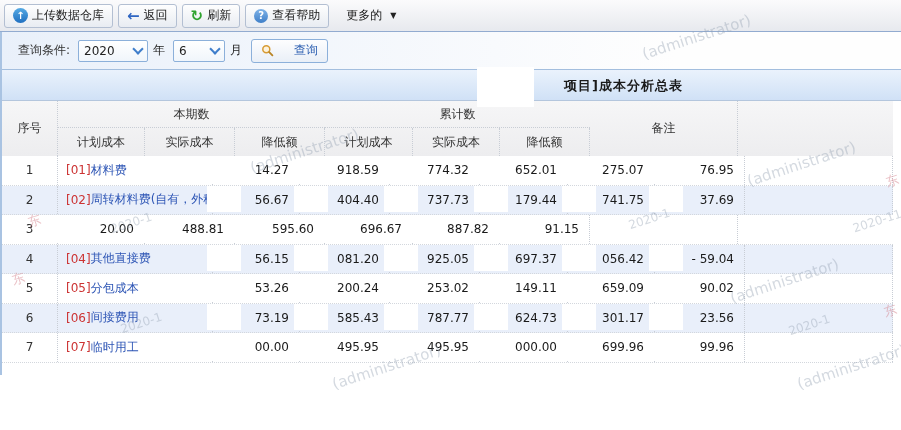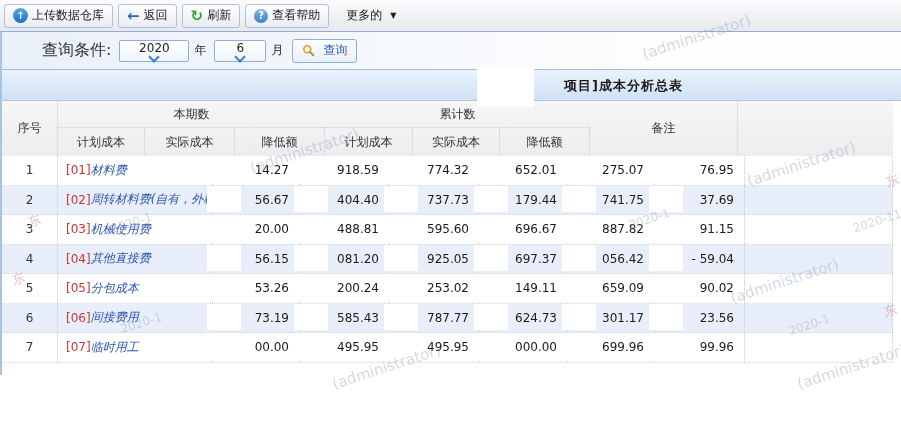--- a/index.html
+++ b/index.html
@@ -18,30 +18,30 @@
     color:#fff;font-size:10px;font-weight:bold;line-height:15px;}
   .ic-back{color:#2f66c2;font-size:15px;font-weight:bold;line-height:14px;}
   .ic-refresh{color:#2fa32f;font-size:15px;font-weight:bold;line-height:14px;}
   .ic-help{width:14px;height:14px;border-radius:50%;background:linear-gradient(#7fb3e8,#3f7fc8);
     color:#fff;font-size:10px;font-weight:bold;line-height:14px;}
   .caret{font-size:8px;color:#222;margin-left:4px;}
 
   
   .queryrow{height:37px;background:linear-gradient(90deg,#e9f0fa,#f8fafd 55%,#fefefe 75%);
     display:flex;align-items:center;}
-  .qlabel{margin-left:42px;font-size:16px;color:#333;text-align:right;}
+  .qlabel{margin-left:18px;font-size:12px;color:#333;text-align:right;}
   .select{display:flex;align-items:center;justify-content:space-between;box-sizing:border-box;
     height:22px;border:1px solid #8cb0da;border-radius:2px;background:linear-gradient(#ffffff,#f0f5fb);
-    font-size:12px;color:#222;padding:0 5px;margin-left:8px;cursor:pointer;flex-direction:column;}
+    font-size:12px;color:#222;padding:0 5px;margin-left:8px;cursor:pointer;}
   .select.year{width:70px;}
   .select.month{width:52px;}
   .chev{width:6px;height:6px;border-right:2px solid #3f7ecb;border-bottom:2px solid #3f7ecb;
     transform:rotate(45deg);margin-top:-3px;}
   .unit{font-size:12px;color:#222;margin-left:5px;}
-  .qbtn{display:inline-flex;align-items:center;gap:8px;height:22px;padding:0 9px;margin-left:9px;
+  .qbtn{display:inline-flex;align-items:center;gap:20px;height:22px;padding:0 9px;margin-left:9px;
     border:1px solid #8cb0da;border-radius:3px;background:linear-gradient(#fdfdfe,#e9eff7);
     font-size:12px;color:#2a5db0;cursor:pointer;}
 
   
   .titleband{position:relative;height:30px;border-top:1px solid #a3bede;border-bottom:1px solid #b4c6dd;
     background:linear-gradient(#eaf2fc,#d0e1f6);}
   .rtitle{position:absolute;left:564px;top:7px;font-size:13px;font-weight:bold;color:#1a1a1a;letter-spacing:1px;}
 
   
   .tbl{position:relative;margin-left:2px;width:891px;font-size:12px;color:#1a1a1a;}
@@ -55,21 +55,21 @@
   .hgroup{display:flex;flex-direction:column;}
   .htop{height:27px;display:flex;align-items:center;justify-content:center;
     border-bottom:1px dotted #c8cdd5;box-sizing:border-box;}
   .hsub{display:flex;height:28px;}
   .hsub .hcell{height:28px;}
   .trow{display:flex;height:28.5px;border-bottom:1px dotted #d3d7dd;background:#fff;}
   .trow.alt{background:#e9effa;}
   .cell.seq{display:flex;align-items:center;justify-content:center;color:#333;}
   .cell.item{display:flex;align-items:center;padding-left:8px;overflow:hidden;white-space:nowrap;}
   .code{color:#cc3333;}
-  .iname{color:#2d55b5;cursor:pointer;font-style:italic;}
+  .iname{color:#2d55b5;cursor:pointer;}
   .cell.num{position:relative;display:flex;align-items:center;justify-content:flex-end;
     padding-right:10px;white-space:pre;}
   .numtext{position:relative;z-index:1;}
   .redact{position:absolute;left:-6px;top:0;bottom:2px;width:34px;background:#fff;z-index:2;}
   .cell.remark{}
 
   
   .leftedge{position:absolute;left:0;top:32px;width:2px;height:343px;background:#a9c3e2;}
   .titleredact{position:absolute;left:477px;top:67px;width:57px;height:40px;background:#fff;z-index:6;}
   .wm{position:absolute;z-index:4;pointer-events:none;white-space:nowrap;}
@@ -175,24 +175,20 @@
           <div class="cell num w-p1"><i class="redact"></i><span class="numtext">56.67</span></div>
           <div class="cell num w-p2"><i class="redact"></i><span class="numtext">404.40</span></div>
           <div class="cell num w-p3"><i class="redact"></i><span class="numtext">737.73</span></div>
           <div class="cell num w-p4"><i class="redact"></i><span class="numtext">179.44</span></div>
           <div class="cell num w-p5"><i class="redact"></i><span class="numtext">741.75</span></div>
           <div class="cell num w-p6"><i class="redact"></i><span class="numtext">37.69</span></div>
           <div class="cell w-rem remark"></div>
         </div>
         <div class="trow">
           <div class="cell w-seq seq">3</div>
-          <div class="cell w-item item">
-            <span class="code">[03]</span>
-            <span class="iname">机械使用费</span>
-          </div>
           <div class="cell num w-p1"><i class="redact"></i><span class="numtext">20.00</span></div>
           <div class="cell num w-p2"><i class="redact"></i><span class="numtext">488.81</span></div>
           <div class="cell num w-p3"><i class="redact"></i><span class="numtext">595.60</span></div>
           <div class="cell num w-p4"><i class="redact"></i><span class="numtext">696.67</span></div>
           <div class="cell num w-p5"><i class="redact"></i><span class="numtext">887.82</span></div>
           <div class="cell num w-p6"><i class="redact"></i><span class="numtext">91.15</span></div>
           <div class="cell w-rem remark"></div>
         </div>
         <div class="trow alt">
           <div class="cell w-seq seq">4</div>

